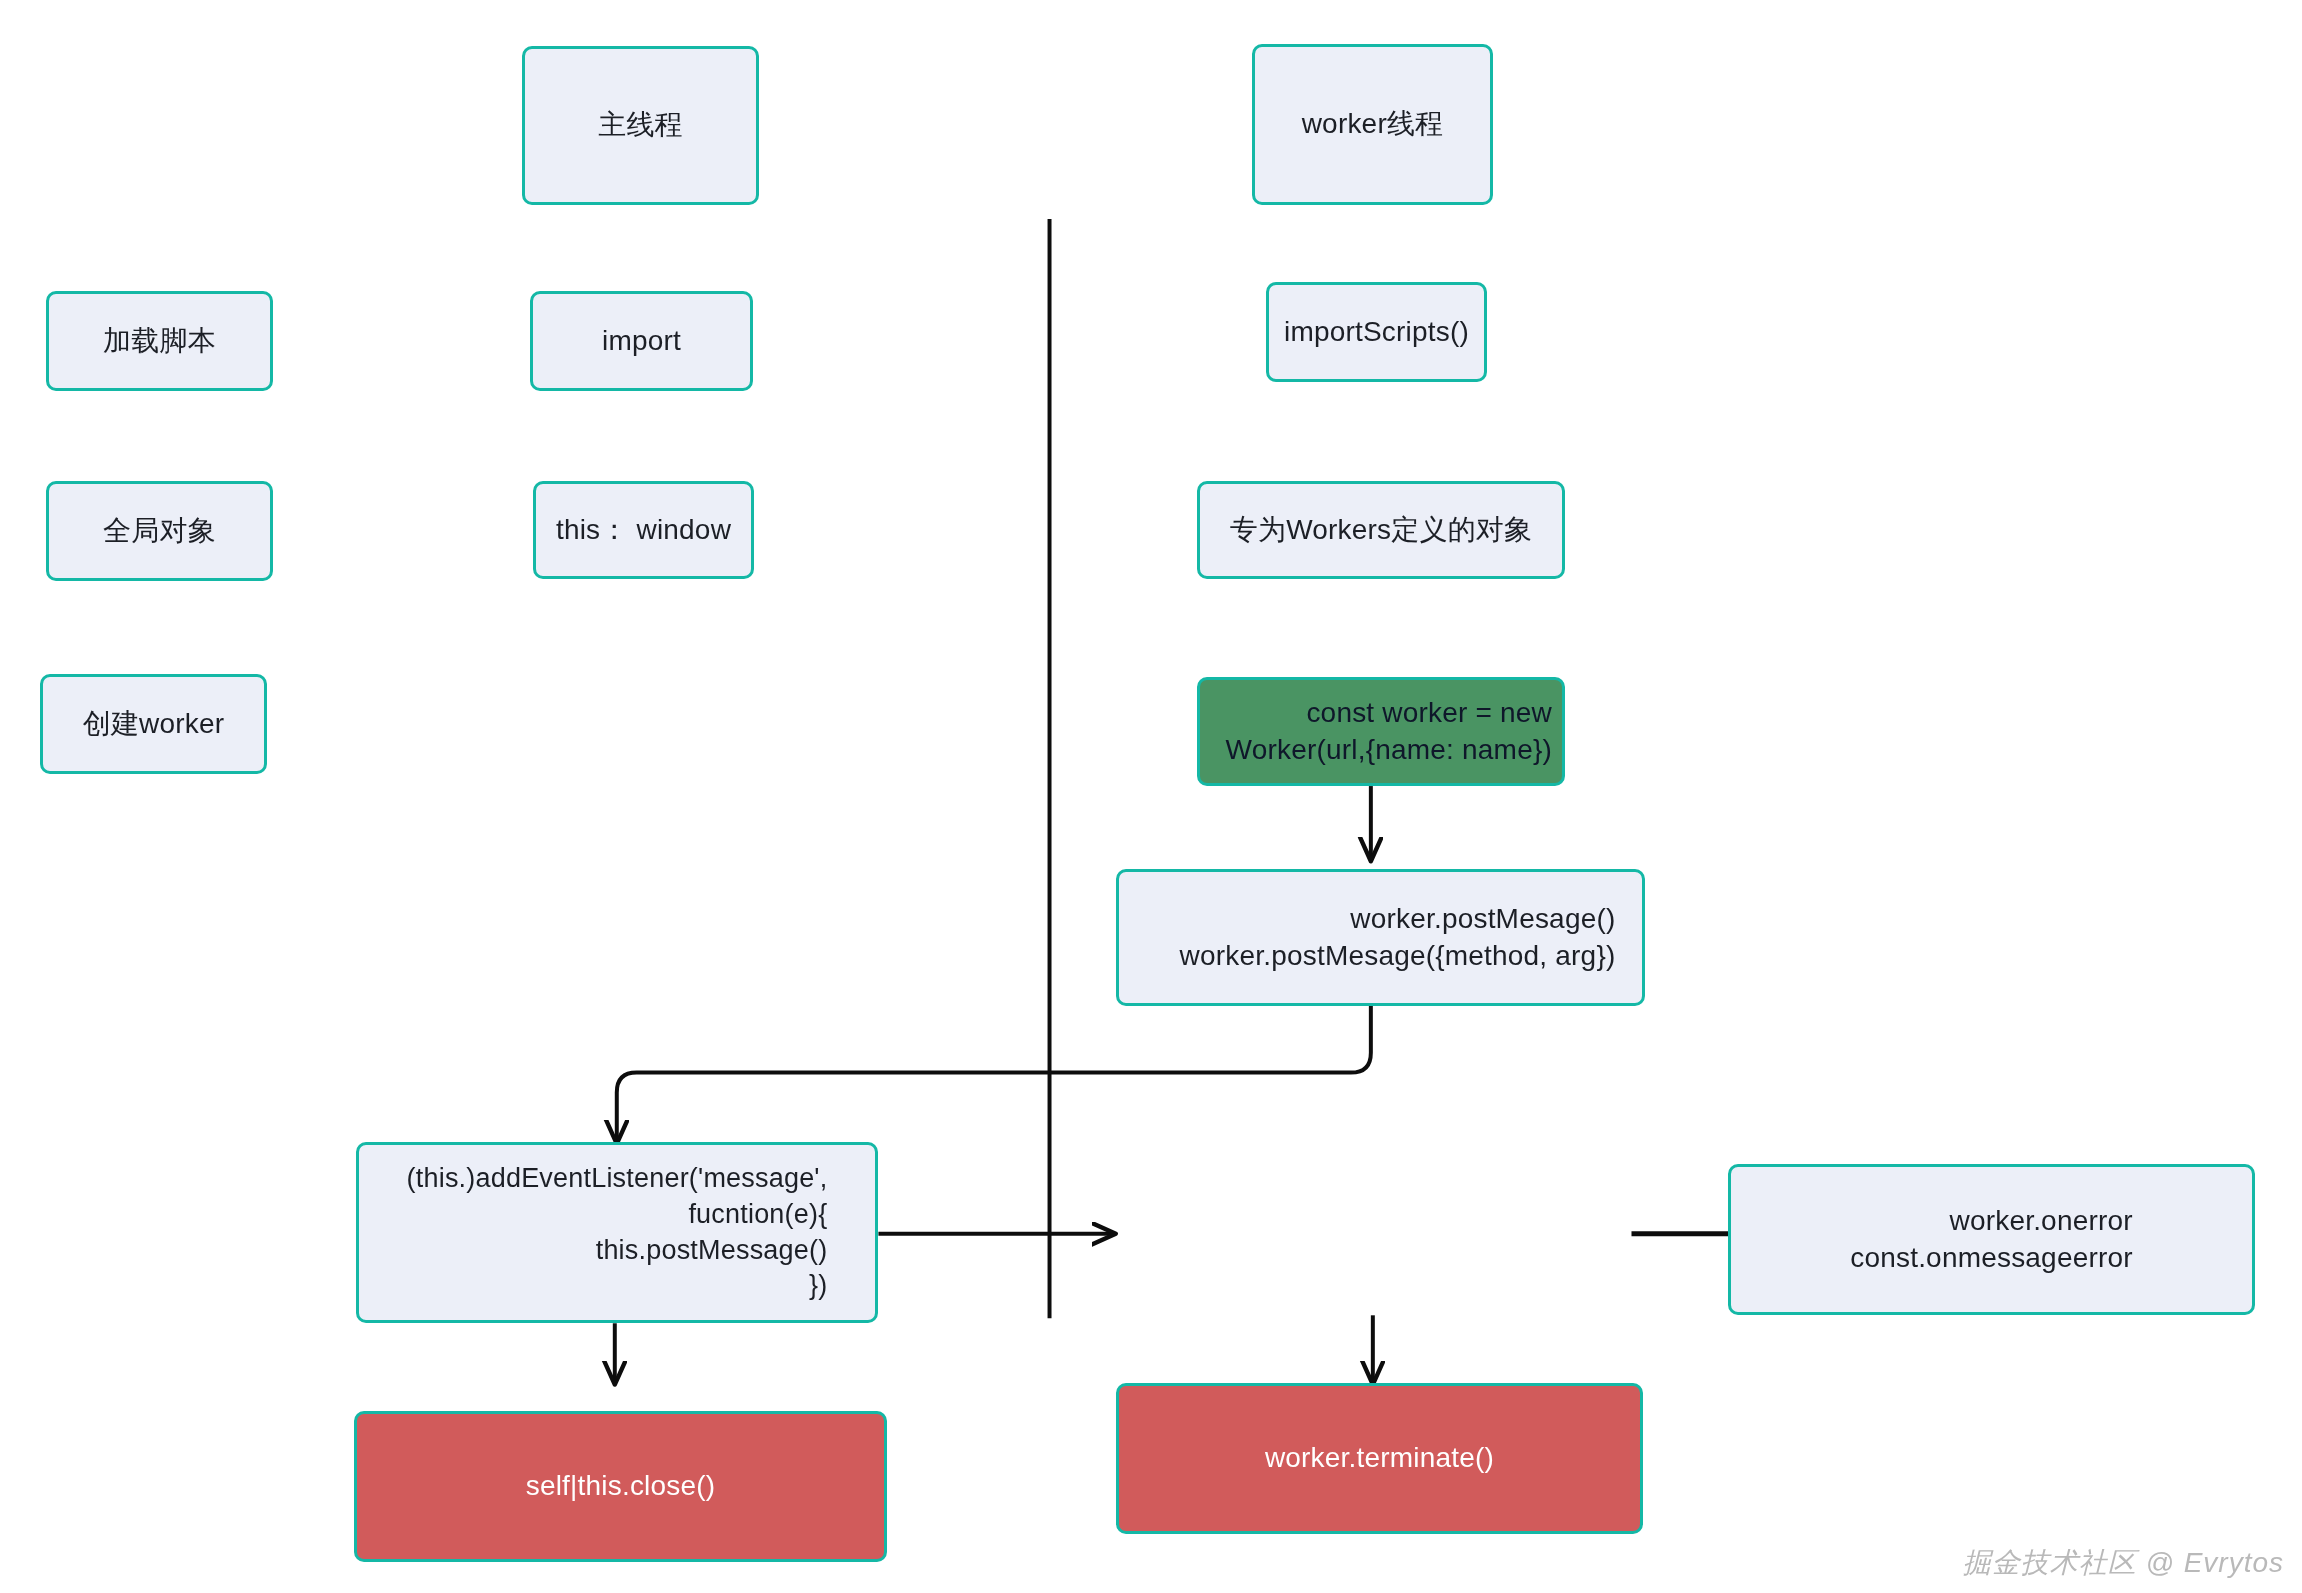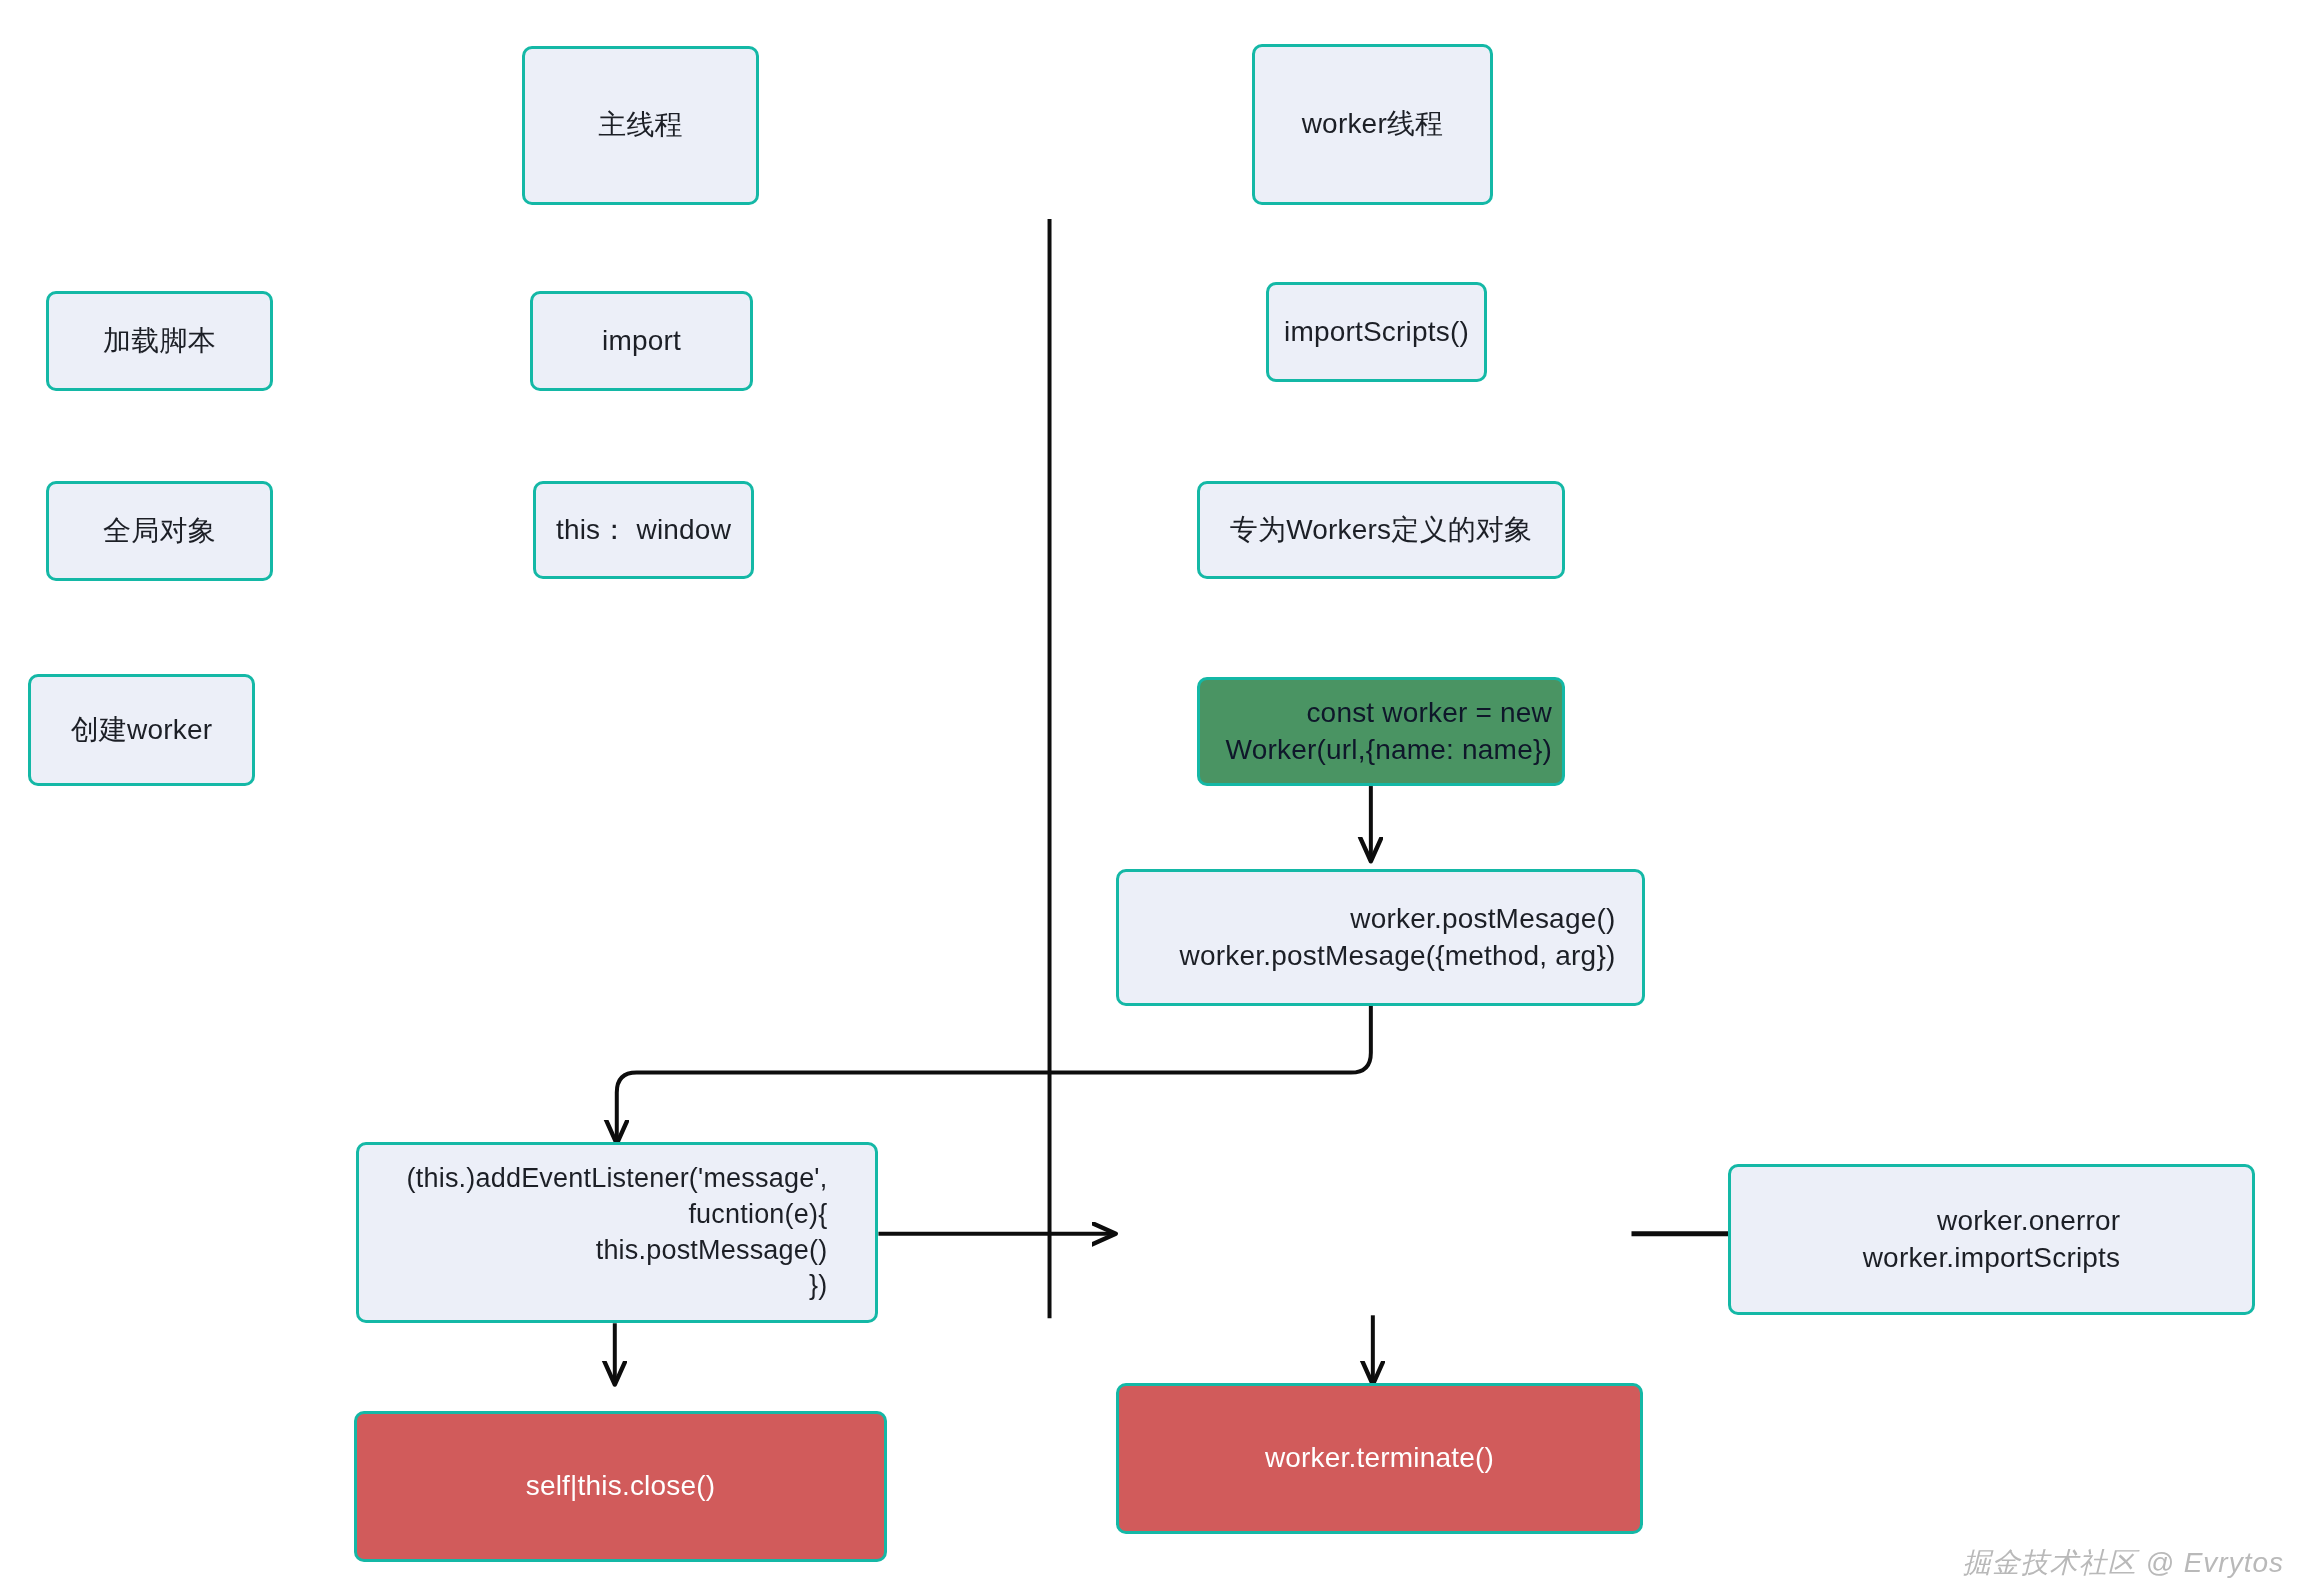--- a/index.html
+++ b/index.html
@@ -95,35 +95,35 @@
   <div class="node" style="left:530px; top:291px; width:223px; height:100px;">import</div>
 
   <div class="node" style="left:1266px; top:282px; width:221px; height:100px;">importScripts()</div>
 
   <div class="node" style="left:46px; top:481px; width:227px; height:100px;">全局对象</div>
 
   <div class="node" style="left:533px; top:481px; width:221px; height:98px;">this： window</div>
 
   <div class="node" style="left:1197px; top:481px; width:368px; height:98px;">专为Workers定义的对象</div>
 
-  <div class="node" style="left:28px; top:674px; width:227px; height:112px;">创建worker</div>
+  <div class="node" style="left:40px; top:674px; width:227px; height:100px;">创建worker</div>
 
   <div class="node green" style="left:1197px; top:677px; width:368px; height:109px;">const worker = new Worker(url,{name: name})</div>
 
   <div class="node" style="left:1116px; top:869px; width:529px; height:137px;padding-left:44px;">worker.postMesage()
 worker.postMesage({method, arg})</div>
 
   <div class="node" style="left:356px; top:1142px; width:522px; height:181px; font-size:27px;">(this.)addEventListener('message',
 fucntion(e){
 this.postMessage()
 })</div>
 
 
   <div class="node" style="left:1728px; top:1164px; width:527px; height:151px;">worker.onerror
-worker.importScripts</div>
+const.onmessageerror</div>
 
   <div class="node red" style="left:354px; top:1383px; width:533px; height:151px;margin-top:28px;">self|this.close()</div>
 
   <div class="node red" style="left:1116px; top:1383px; width:527px; height:151px;">worker.terminate()</div>
 
   <div class="watermark">掘金技术社区 @ Evrytos</div>
 
 </div>
 
 

